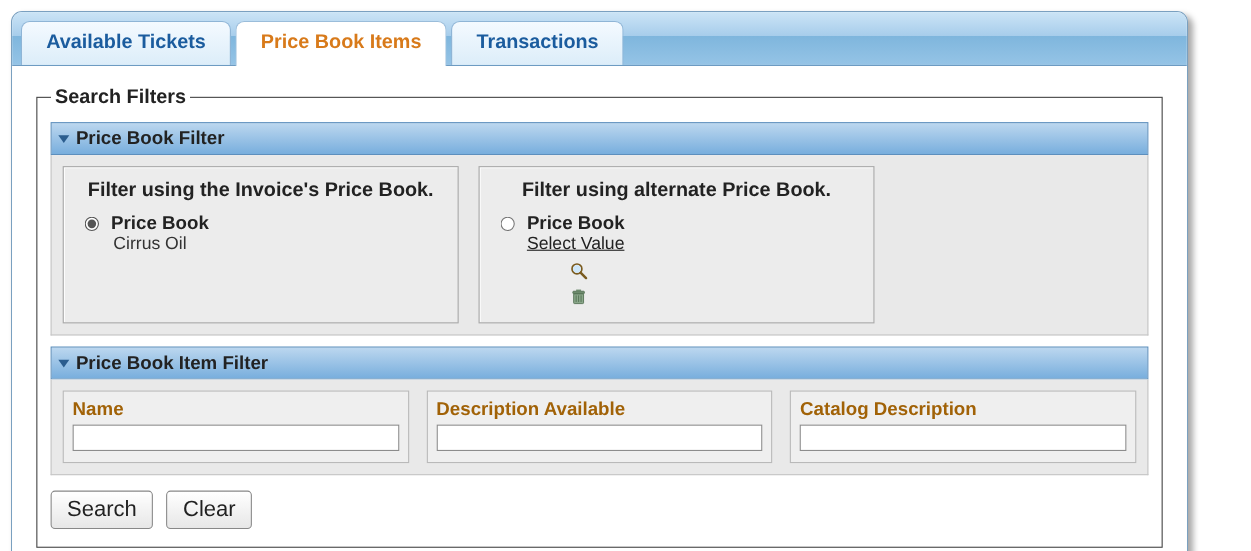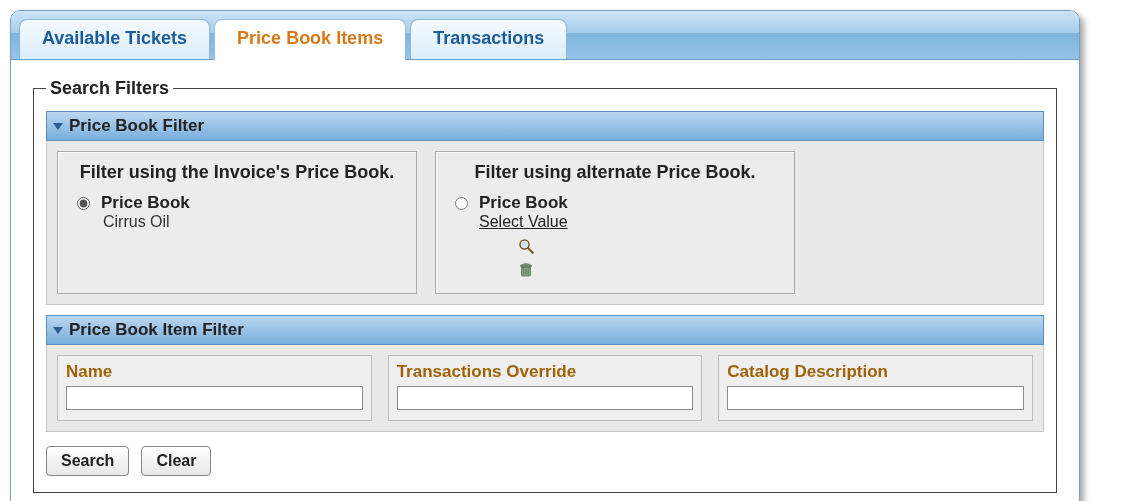--- a/index.html
+++ b/index.html
@@ -132,22 +132,22 @@
     padding:2px 4px;
     font-size:14px;
   }
 
   .btn-row { margin-top:14px; display:flex; gap:12px; }
   .btn {
     background: linear-gradient(to bottom,#ffffff,#e7e7e7);
     border:1px solid #888;
     border-radius:4px;
     padding:5px 14px;
-    font-size:16px;
-    font-weight:bold;
+    font-size:20px;
+    font-weight:normal;
     color:#222;
     cursor:pointer;
   }
 
   svg.icon { width:18px; height:18px; }
 </style>
 </head>
 <body>
 
 <div class="panel">
@@ -212,21 +212,21 @@
         <span class="toggle"></span>
         <span class="title">Price Book Item Filter</span>
       </div>
       <div class="section-body">
         <div class="item-filters">
           <div class="input-group">
             <div class="glabel">Name</div>
             <input type="text" value="" style="">
           </div>
           <div class="input-group">
-            <div class="glabel">Transactions Override</div>
+            <div class="glabel">Description Available</div>
             <input type="text" value="" style="">
           </div>
           <div class="input-group">
             <div class="glabel">Catalog Description</div>
             <input type="text" value="" style="">
           </div>
         </div>
       </div>
 
       <div class="btn-row">

